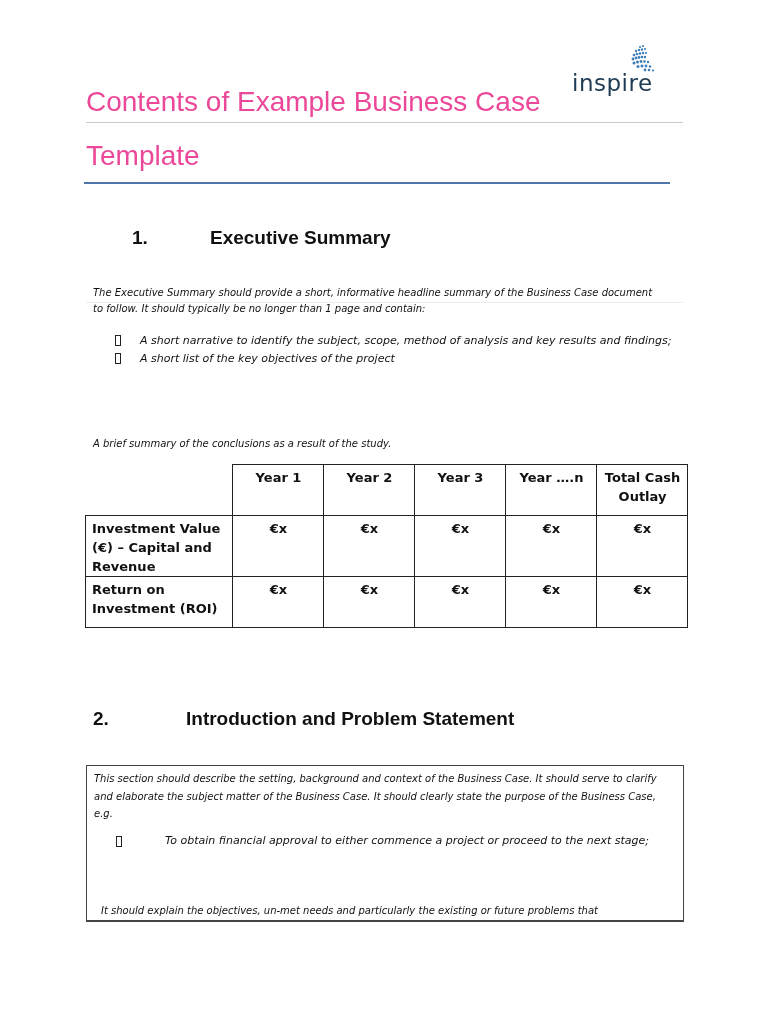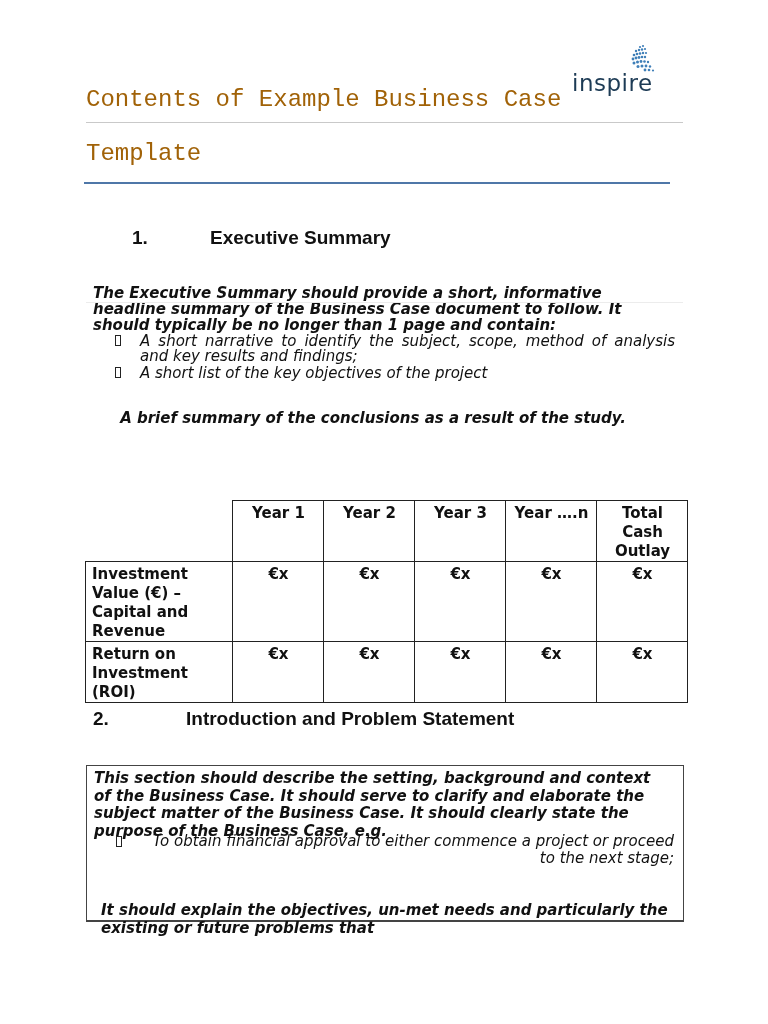--- a/index.html
+++ b/index.html
@@ -1,45 +1,45 @@
 <!DOCTYPE html>
 <html><head>
 <meta charset="utf-8">
 <style>
   html, body { margin: 0; padding: 0; background: #ffffff; }
   body { width: 768px; height: 1024px; position: relative; overflow: hidden; font-family: "Liberation Sans", sans-serif; color: #000; }
   .logo { position: absolute; left: 572px; top: 44px; width: 104px; height: 60px; }
   .logo-text { position: absolute; left: 0; top: 26px; font-family: "DejaVu Sans", sans-serif; font-size: 23px; color: #1d3b55; letter-spacing: 0.5px; }
   .logo-dots { position: absolute; left: 36px; top: 0; width: 50px; height: 30px; }
-  .title { position: absolute; left: 86px; font-family: Liberation Mono, monospace; font-size: 24px; color: #a16207; }
+  .title { position: absolute; left: 86px; font-family: Liberation Sans, sans-serif; font-size: 28px; color: #ec4899; }
   .title1 { top: 86px; }
   .title2 { top: 140px; }
   .rule-grey { position: absolute; left: 86px; top: 122px; width: 597px; height: 1px; background: #c9c9c9; }
   .rule-blue { position: absolute; left: 84px; top: 182px; width: 586px; height: 2px; background: #4f77a8; }
   .h1 { position: absolute; font-family: "Liberation Sans", sans-serif; font-weight: bold; font-size: 19px; color: #111; }
   .h1-1-num { left: 132px; top: 227px; }
   .h1-1-text { left: 178px; top: 227px; margin-left: 32px; }
   .h1-2-num { left: 93px; top: 708px; }
   .h1-2-text { left: 186px; top: 708px; }
-  .para { position: absolute; font-family: "DejaVu Sans", sans-serif; font-style: italic; font-size: 15px; color: #111; line-height: 16px; font-weight: bold; }
+  .para { position: absolute; font-family: "DejaVu Sans", sans-serif; font-style: italic; font-size: 10px; color: #111; line-height: 16px; }
   .p1 { left: 93px; top: 285px; width: 560px; }
   .faint-line { position: absolute; left: 86px; top: 302px; width: 597px; height: 1px; background: #ececec; }
   .bullets { position: absolute; left: 93px; top: 334px; width: 582px; }
-  .bullet { position: relative; padding-left: 47px; font-family: "DejaVu Sans", sans-serif; font-style: italic; font-size: 15px; line-height: 14.5px; text-align: justify; margin-bottom: 3px; color: #111; }
+  .bullet { position: relative; padding-left: 47px; font-family: "DejaVu Sans", sans-serif; font-style: italic; font-size: 11px; line-height: 14.5px; text-align: justify; margin-bottom: 3px; color: #111; }
   .bullet .mark { position: absolute; left: 22px; top: 1px; width: 4px; height: 9px; border: 1px solid #222; font-style: normal; }
-  .p2 { left: 93px; top: 410px; width: 560px; text-align: center; }
-  table.fin { position: absolute; left: 85px; top: 500px; border-collapse: collapse; font-family: "DejaVu Sans", sans-serif; font-size: 15px; font-weight: bold; color: #111; }
+  .p2 { left: 93px; top: 436px; width: 560px; }
+  table.fin { position: absolute; left: 85px; top: 464px; border-collapse: collapse; font-family: "DejaVu Sans", sans-serif; font-size: 13px; font-weight: bold; color: #111; }
   table.fin td { border: 1.5px solid #222; vertical-align: top; height: 47px; padding: 3px 5px 0 6px; line-height: 19px; }
   table.fin td.empty { border-top: none; border-left: none; }
   table.fin td.rowhead { width: 135px; text-align: left; margin-top: 16px; }
   table.fin td.cell { width: 79px; text-align: center; }
   .boxed { position: absolute; left: 86px; top: 765px; width: 596px; height: 154px; border: 1px solid #444; border-bottom: 2px solid #444; }
   .boxed .para { position: static; line-height: 17.5px; padding: 4px 0 0 7px; width: 570px; }
   .boxed .bullets2 { position: absolute; left: 7px; top: 67px; width: 580px; }
-  .boxed .bullet { line-height: 16.5px; margin-bottom: 0; padding-left: 46px; text-align: right; }
+  .boxed .bullet { line-height: 16.5px; margin-bottom: 0; padding-left: 46px; text-align: center; }
   .boxed .bullet .mark { left: 22px; top: 3px; }
   .boxed .tail { position: absolute; left: 7px; top: 132px; }
 </style>
 </head>
 <body>
 
 <div class="logo">
   <svg class="logo-dots" viewBox="0 0 50 30">
     <g fill="#3f7fb8">
       <circle cx="32" cy="3" r="1.1"></circle>

